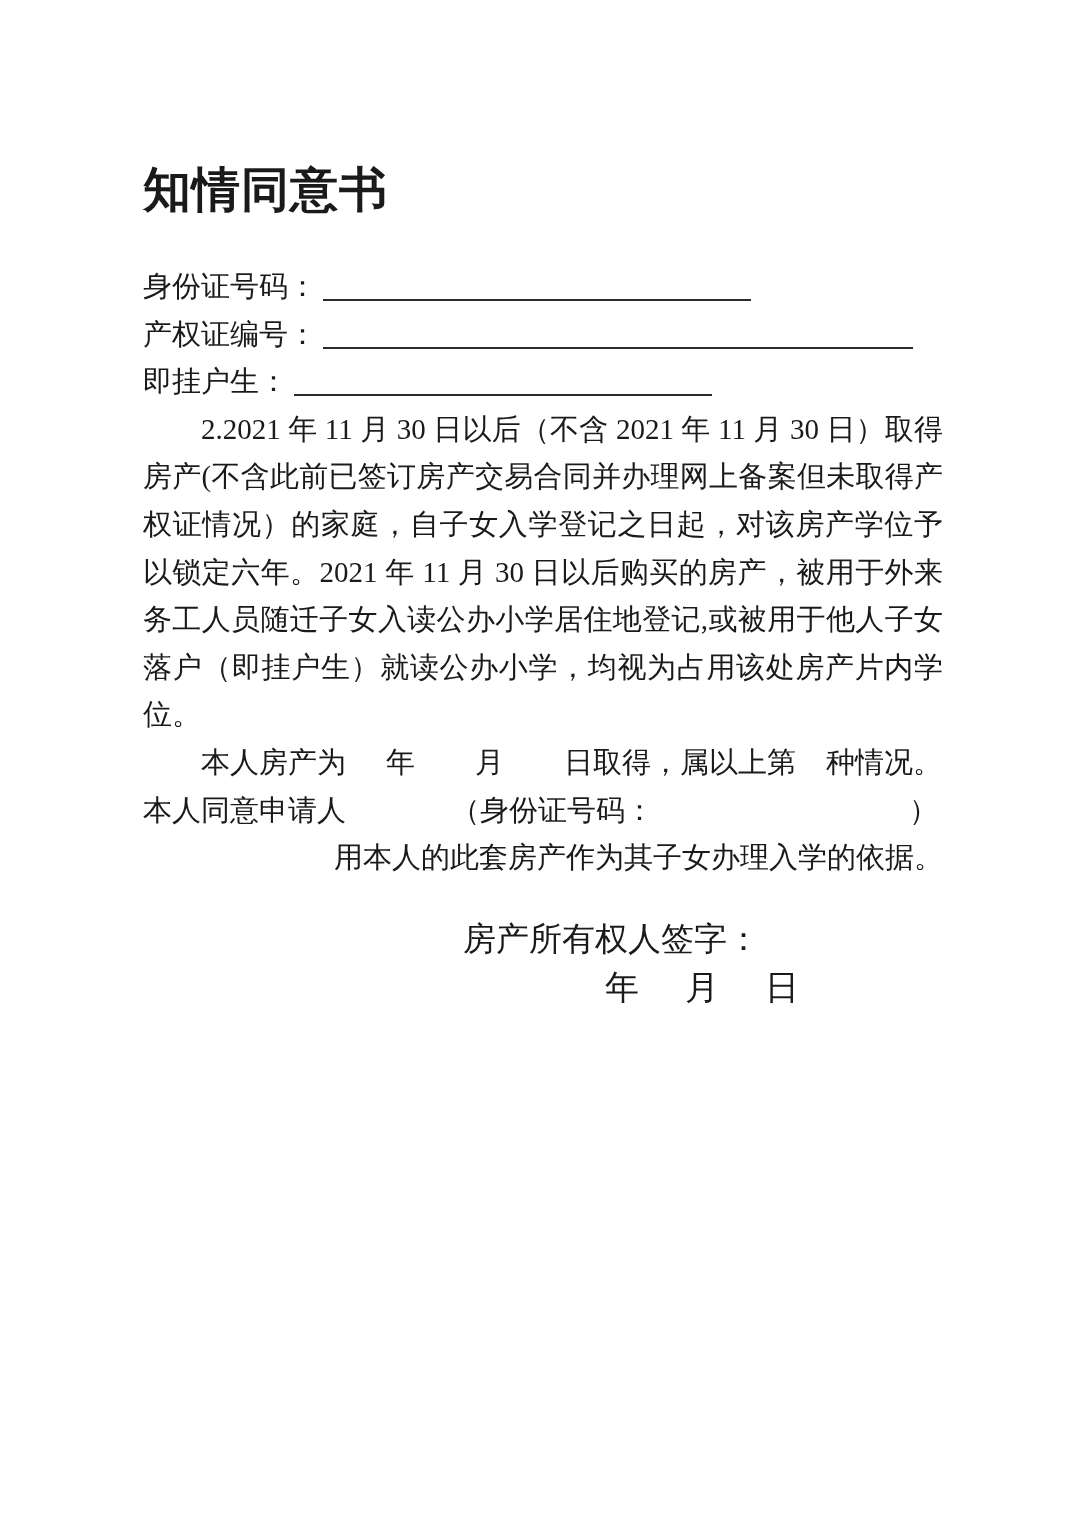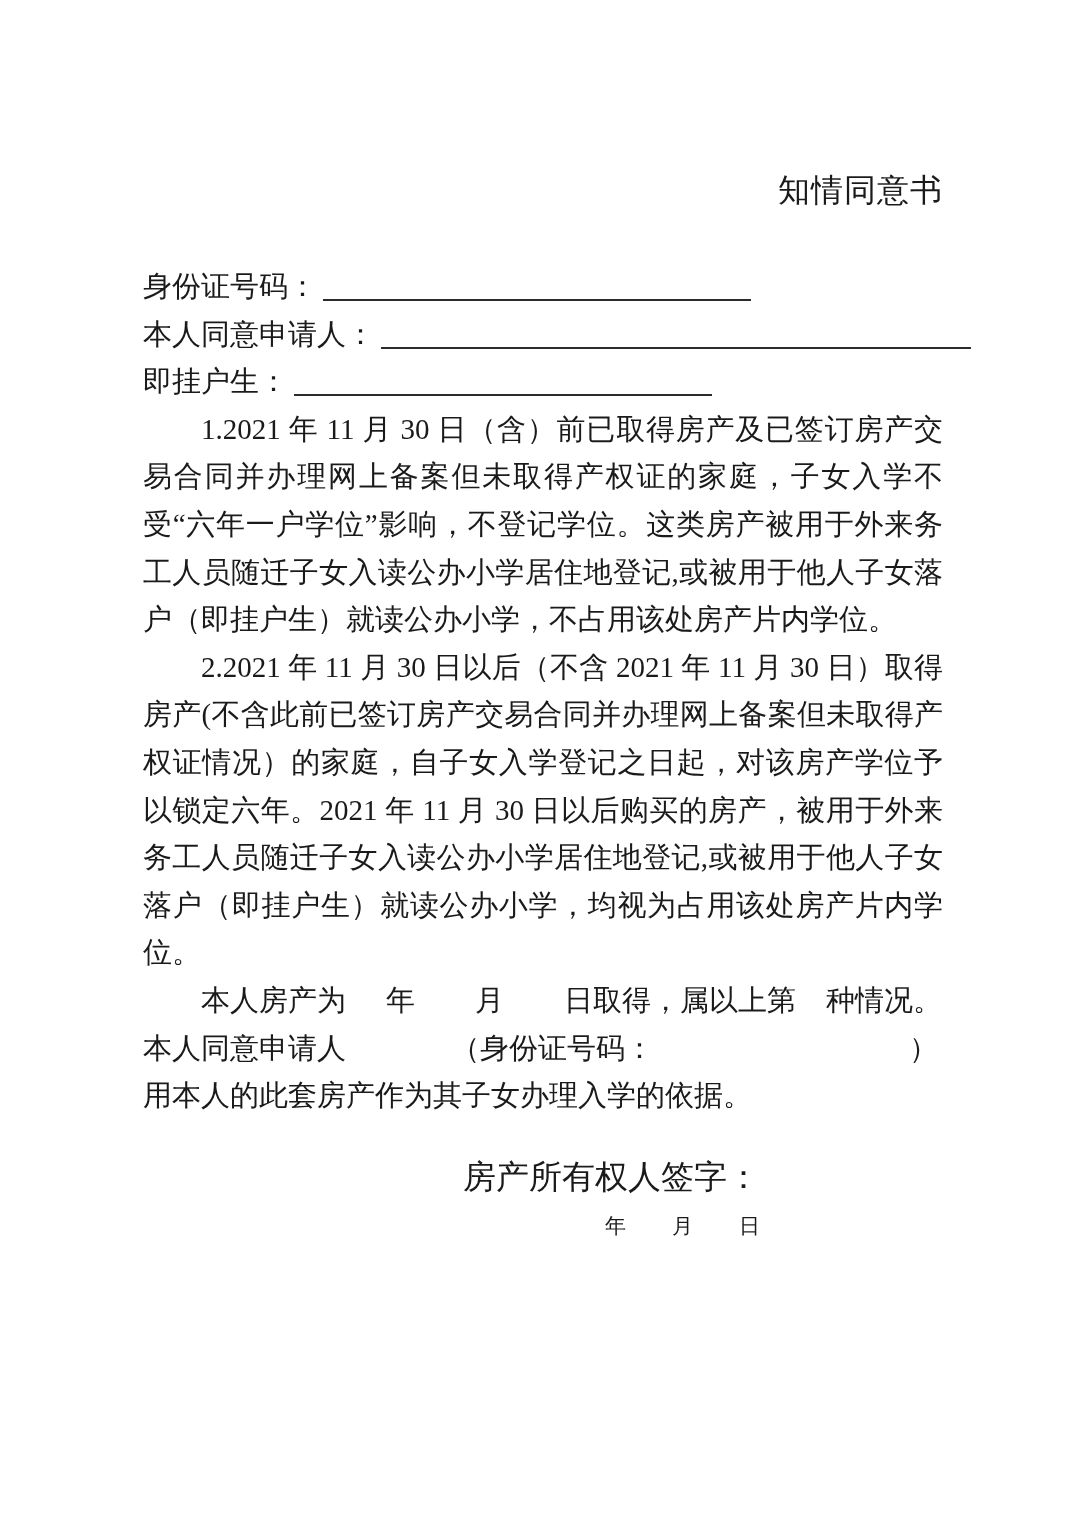--- a/index.html
+++ b/index.html
@@ -16,24 +16,24 @@
     overflow: hidden;
   }
   .page {
     position: absolute;
     left: 143px;
     top: 0;
     width: 800px;
   }
   .title {
     margin: 160px 0 0 0;
-    font-size: 32px;
+    font-size: 48px;
     line-height: 60px;
-    font-weight: 400;
-    text-align: right;
+    font-weight: 700;
+    text-align: left;
     letter-spacing: 1px;
   }
   .fields {
     margin-top: 43px;
     font-size: 29px;
   }
   .field {
     height: 47.6px;
     line-height: 47.6px;
     white-space: nowrap;
@@ -53,67 +53,66 @@
     font-size: 29px;
     line-height: 47.6px;
   }
   .para {
     margin: 0;
     text-align: justify;
     text-indent: 2em;
   }
   .para.noindent {
     text-indent: 0;
-    text-align: left;
+    text-align: right;
   }
   .line {
     white-space: nowrap;
   }
   .line.acquired { padding-left: 58px; }
   .ml40  { margin-left: 40px; }
   .ml60  { margin-left: 60px; }
   .ml30  { margin-left: 30px; }
   .ml105 { margin-left: 105px; }
   .ml255 { margin-left: 255px; }
   .sig {
     margin-top: 34px;
     padding-left: 320px;
     font-size: 33px;
     line-height: 47.6px;
     white-space: nowrap;
   }
   .sigdate {
     padding-left: 462px;
-    font-size: 21px;
+    font-size: 34px;
     line-height: 50px;
     white-space: nowrap;
   }
   .dg { margin-left: 46px; }
 </style>
 </head>
 <body>
 
 <div class="page">
 
   <h1 class="title">知情同意书</h1>
 
   <div class="fields">
     <div class="field">
       <span>身份证号码：</span><span class="blank w2"></span>
     </div>
     <div class="field">
-      <span>本人同意申请人：</span><span class="blank w3"></span>
+      <span>产权证编号：</span><span class="blank w3"></span>
     </div>
     <div class="field">
       <span>即挂户生：</span><span class="blank w4"></span>
     </div>
   </div>
 
   <div class="bodytext">
-    <p class="para">1.2021 年 11 月 30 日（含）前已取得房产及已签订房产交易合同并办理网上备案但未取得产权证的家庭，子女入学不受“六年一户学位”影响，不登记学位。这类房产被用于外来务工人员随迁子女入读公办小学居住地登记,或被用于他人子女落户（即挂户生）就读公办小学，不占用该处房产片内学位。</p>
     <p class="para">2.2021 年 11 月 30 日以后（不含 2021 年 11 月 30 日）取得房产(不含此前已签订房产交易合同并办理网上备案但未取得产权证情况）的家庭，自子女入学登记之日起，对该房产学位予以锁定六年。2021 年 11 月 30 日以后购买的房产，被用于外来务工人员随迁子女入读公办小学居住地登记,或被用于他人子女落户（即挂户生）就读公办小学，均视为占用该处房产片内学位。</p>
 
     <div class="line acquired">
       <span>本人房产为</span><span class="ml40">年</span><span class="ml60">月</span><span class="ml60">日取得，属以上第</span><span class="ml30">种情况。</span>
     </div>
 
     <div class="line consent">
       <span>本人同意申请人</span><span class="ml105">（身份证号码：</span><span class="ml255">）</span>
     </div>
 

